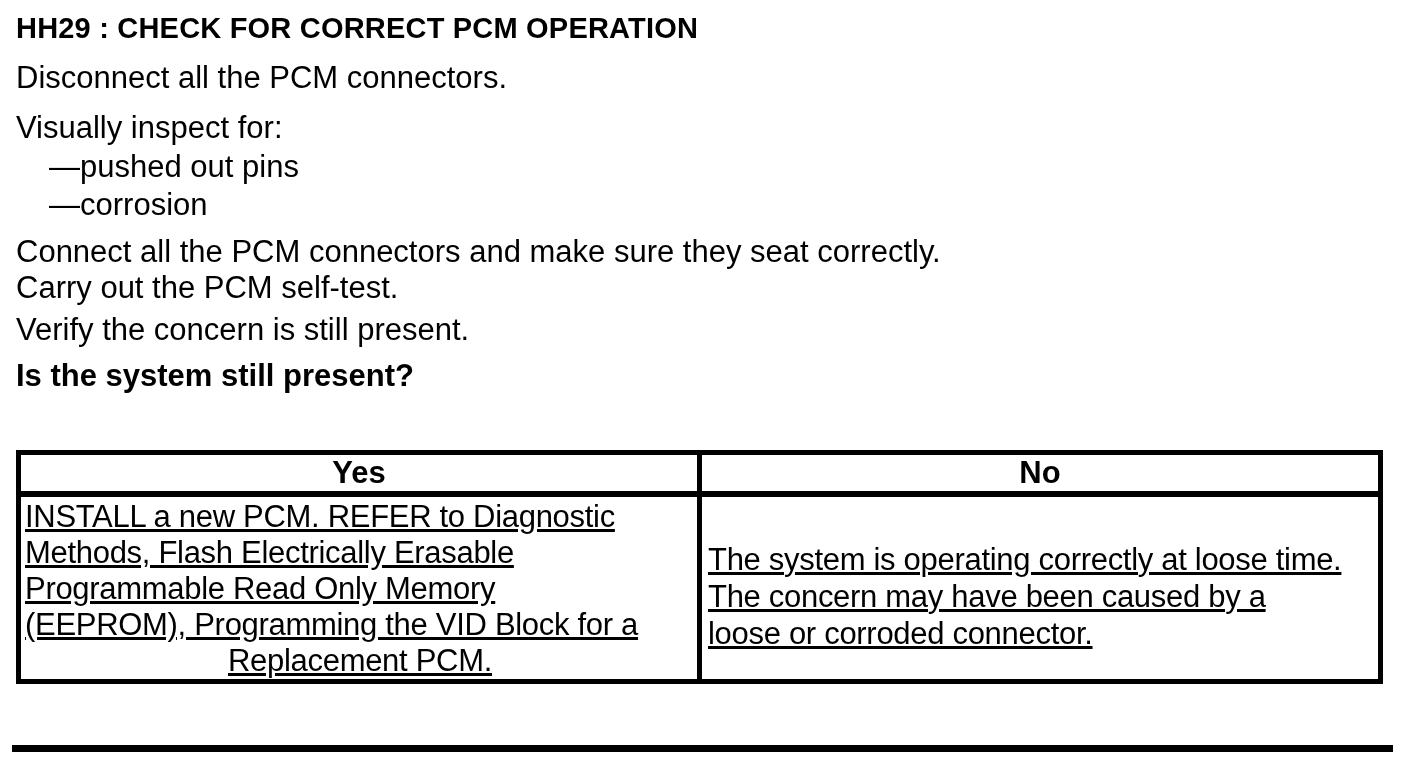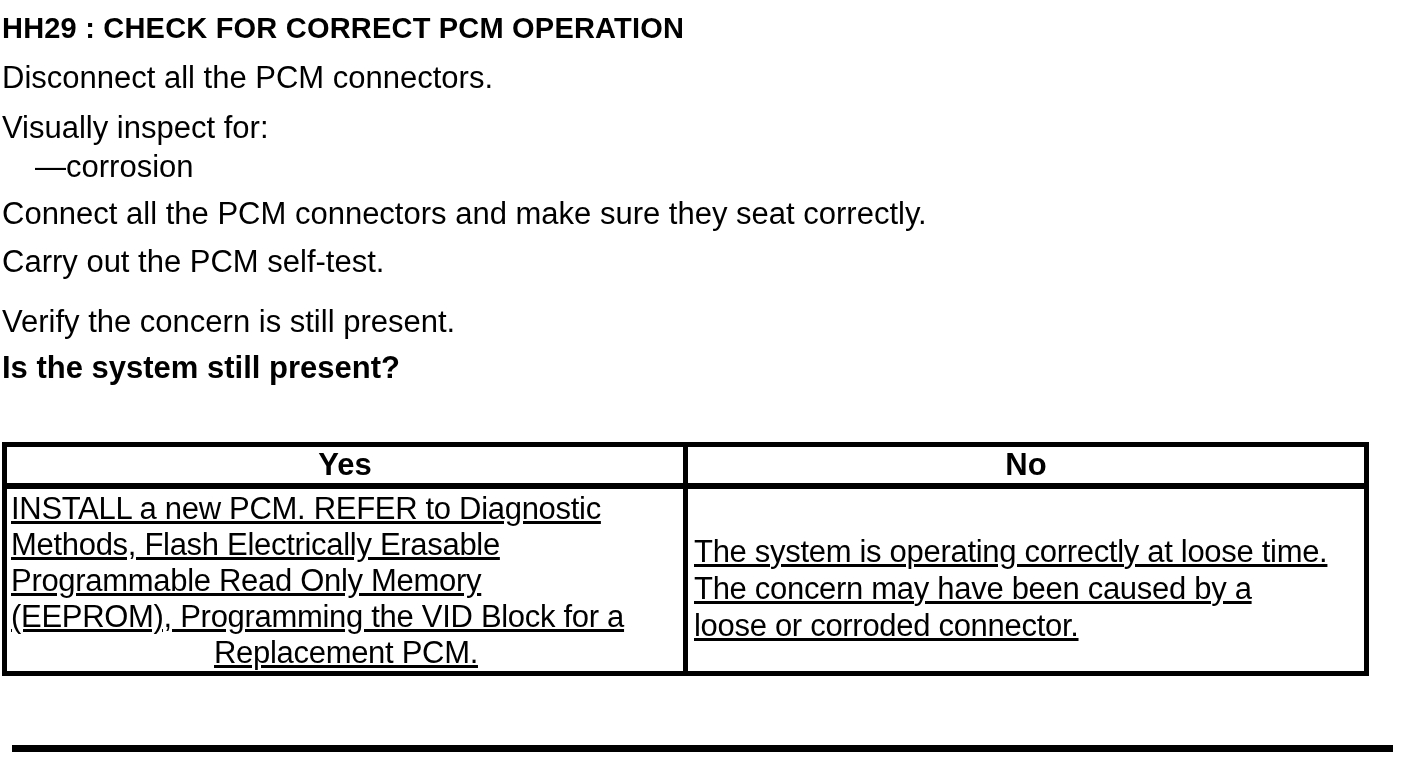--- a/index.html
+++ b/index.html
@@ -9,40 +9,40 @@
     color: #000000;
     font-family: "Liberation Sans", sans-serif;
   }
   .page {
     position: relative;
     width: 1408px;
     height: 774px;
     background: #ffffff;
     overflow: hidden;
     box-sizing: border-box;
-    padding: 10px 0 0 2px;
+    padding: 10px 0 0 16px;
     border-radius: 8px;
   }
   .title {
     margin: 2px 0 0 0;
     font-size: 29px;
     line-height: 32px;
     font-weight: bold;
     letter-spacing: 0.2px;
   }
   .step {
     margin: 0;
     font-size: 31px;
     line-height: 36px;
   }
   .step.m-disconnect { margin-top: 16px; }
   .step.m-visually   { margin-top: 14px; }
   .step.m-connect    { margin-top: 10px; }
-  .step.m-carry      { margin-top: 12px; }
-  .step.m-verify     { margin-top: 24px; }
+  .step.m-carry      { }
+  .step.m-verify     { margin-top: 6px; }
   .step.m-question   { margin-top: 10px; font-weight: bold; }
   .inspect-list { margin-top: 2px; }
   .inspect-item {
     font-size: 31px;
     line-height: 38px;
     padding-left: 33px;
     white-space: nowrap;
   }
   table.decision {
     border-collapse: collapse;
@@ -103,20 +103,21 @@
 
 <div class="page">
 
   <h1 class="title">HH29 : CHECK FOR CORRECT PCM OPERATION</h1>
 
   <p class="step m-disconnect">Disconnect all the PCM connectors.</p>
 
   <p class="step m-visually">Visually inspect for:</p>
 
   <div class="inspect-list">
+    <div class="inspect-item">—pushed out pins</div>
     <div class="inspect-item">—corrosion</div>
   </div>
 
   <p class="step m-connect">Connect all the PCM connectors and make sure they seat correctly.</p>
 
   <p class="step m-carry">Carry out the PCM self-test.</p>
 
   <p class="step m-verify">Verify the concern is still present.</p>
 
   <p class="step m-question">Is the system still present?</p>

